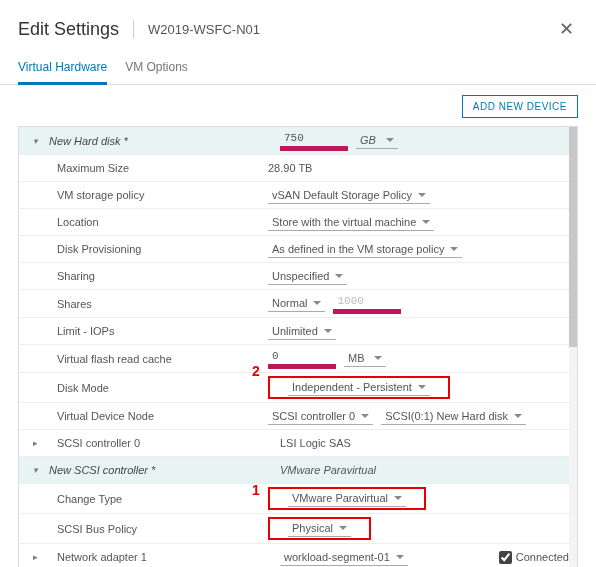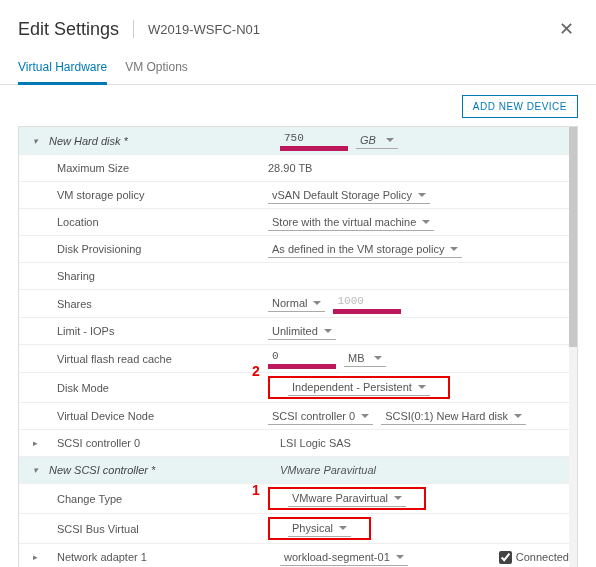--- a/index.html
+++ b/index.html
@@ -97,20 +97,23 @@
 
   <div class="row sub">
     <span class="label">Disk Provisioning</span>
     <span class="value">
         <span class="dd">As defined in the VM storage policy</span>
       </span>
   </div>
 
   <div class="row sub">
     <span class="label">Sharing</span>
+    <span class="value">
+        <span class="dd">Unspecified</span>
+      </span>
   </div>
 
   <div class="row sub">
     <span class="label">Shares</span>
     <span class="value">
       <span class="dd">Normal</span>
       <input class="field num" style="color: rgb(187, 187, 187);" value="1000">
     </span>
   </div>
 
@@ -161,21 +164,21 @@
   <div class="row sub">
     <span class="label">Change Type</span>
     <span class="value">
       <span class="hl">
         <span class="dd">VMware Paravirtual</span>
       </span>
     </span>
   </div>
 
   <div class="row sub">
-    <span class="label">SCSI Bus Virtual</span>
+    <span class="label">SCSI Bus Policy</span>
     <span class="value">
       <span class="hl">
         <span class="dd" style="min-width:52px">Physical</span>
       </span>
     </span>
   </div>
 
   <div class="row top">
     <span class="caret">▸</span>
     <span class="label">Network adapter 1</span>

